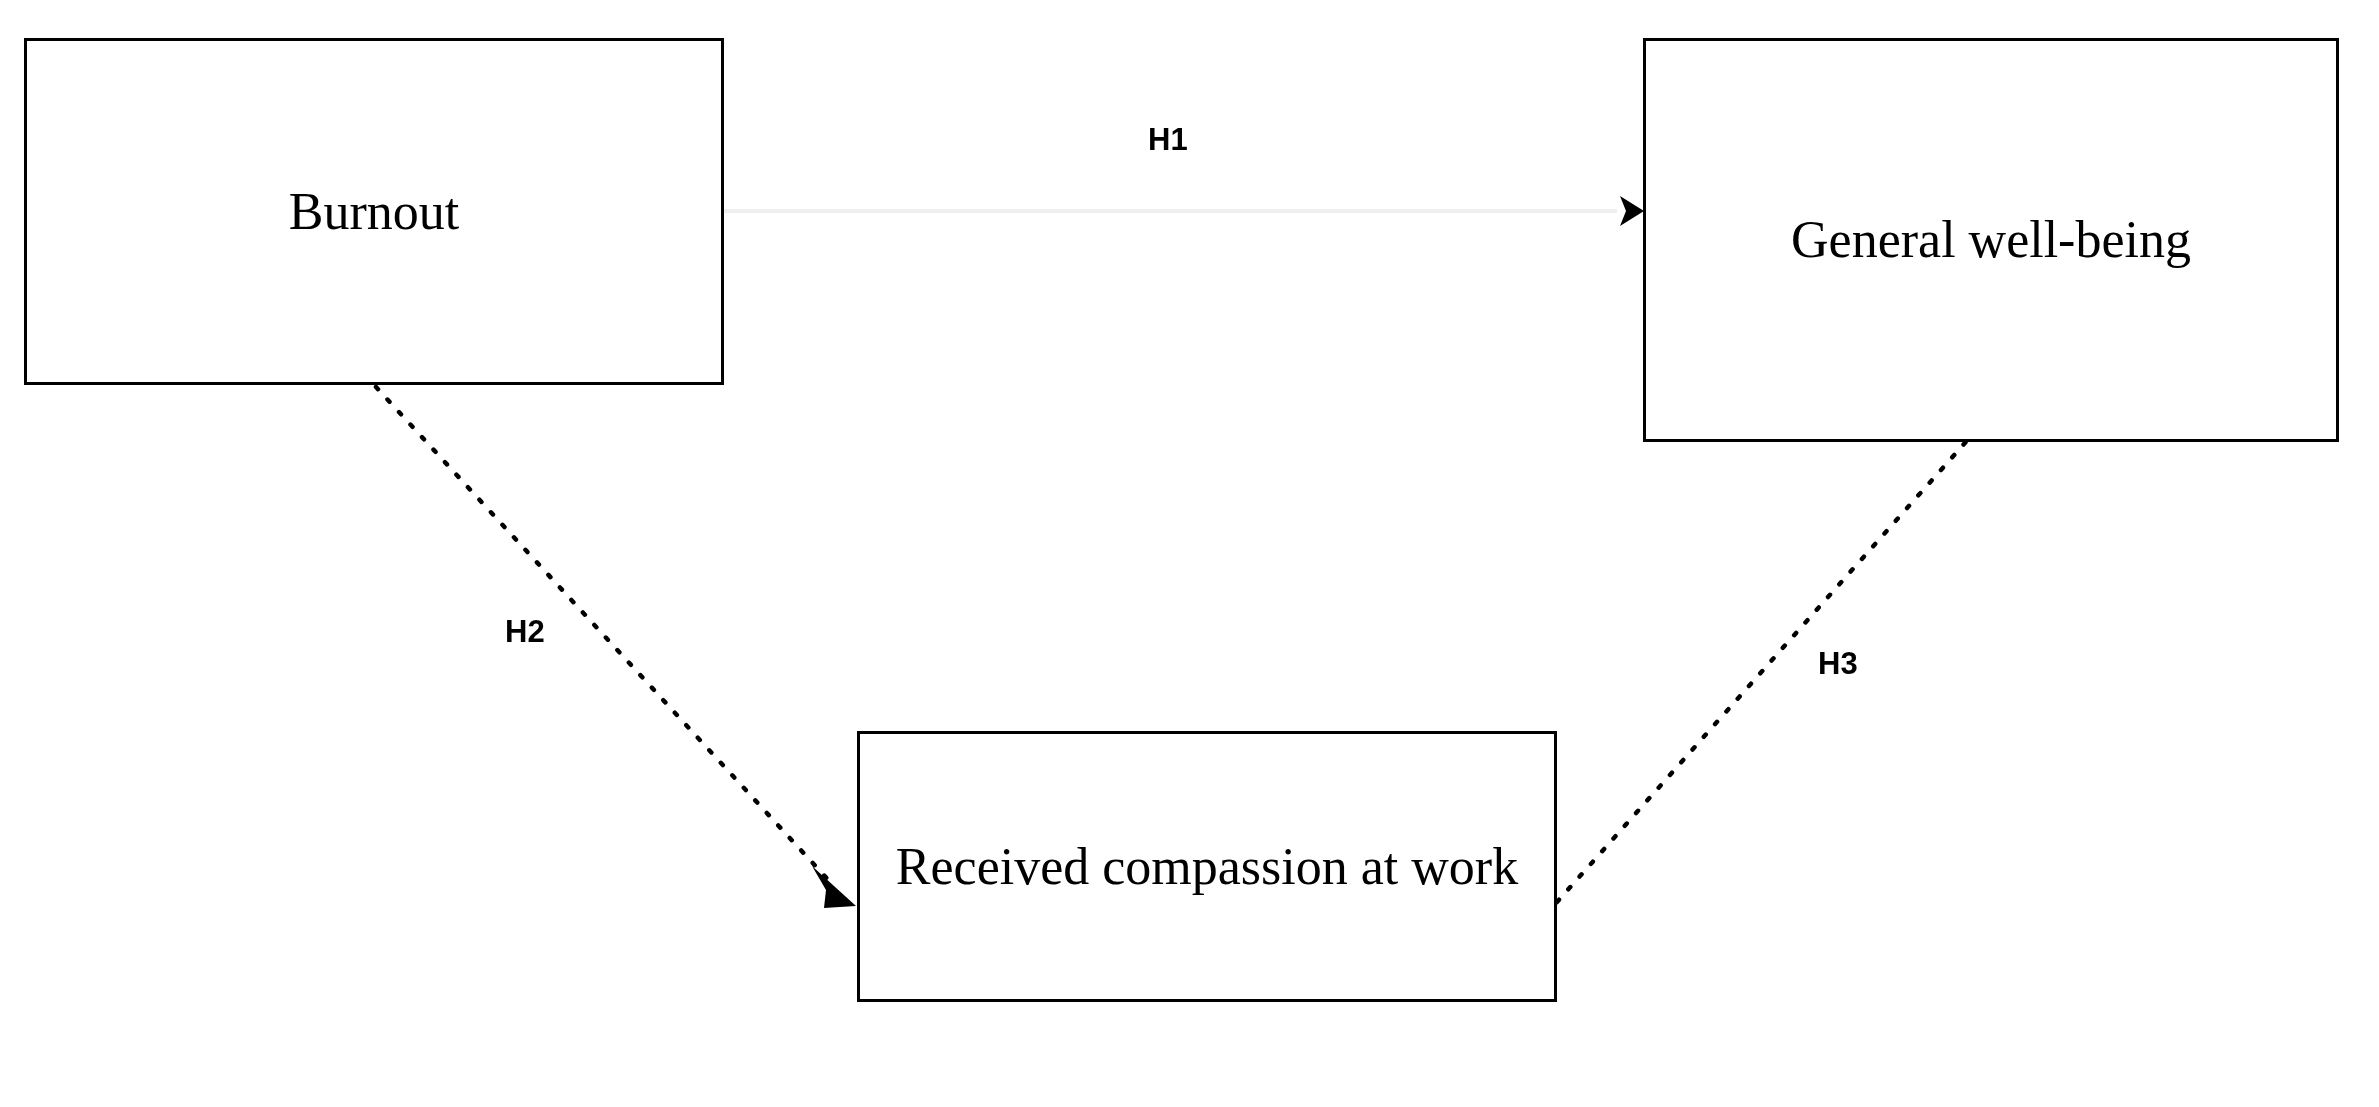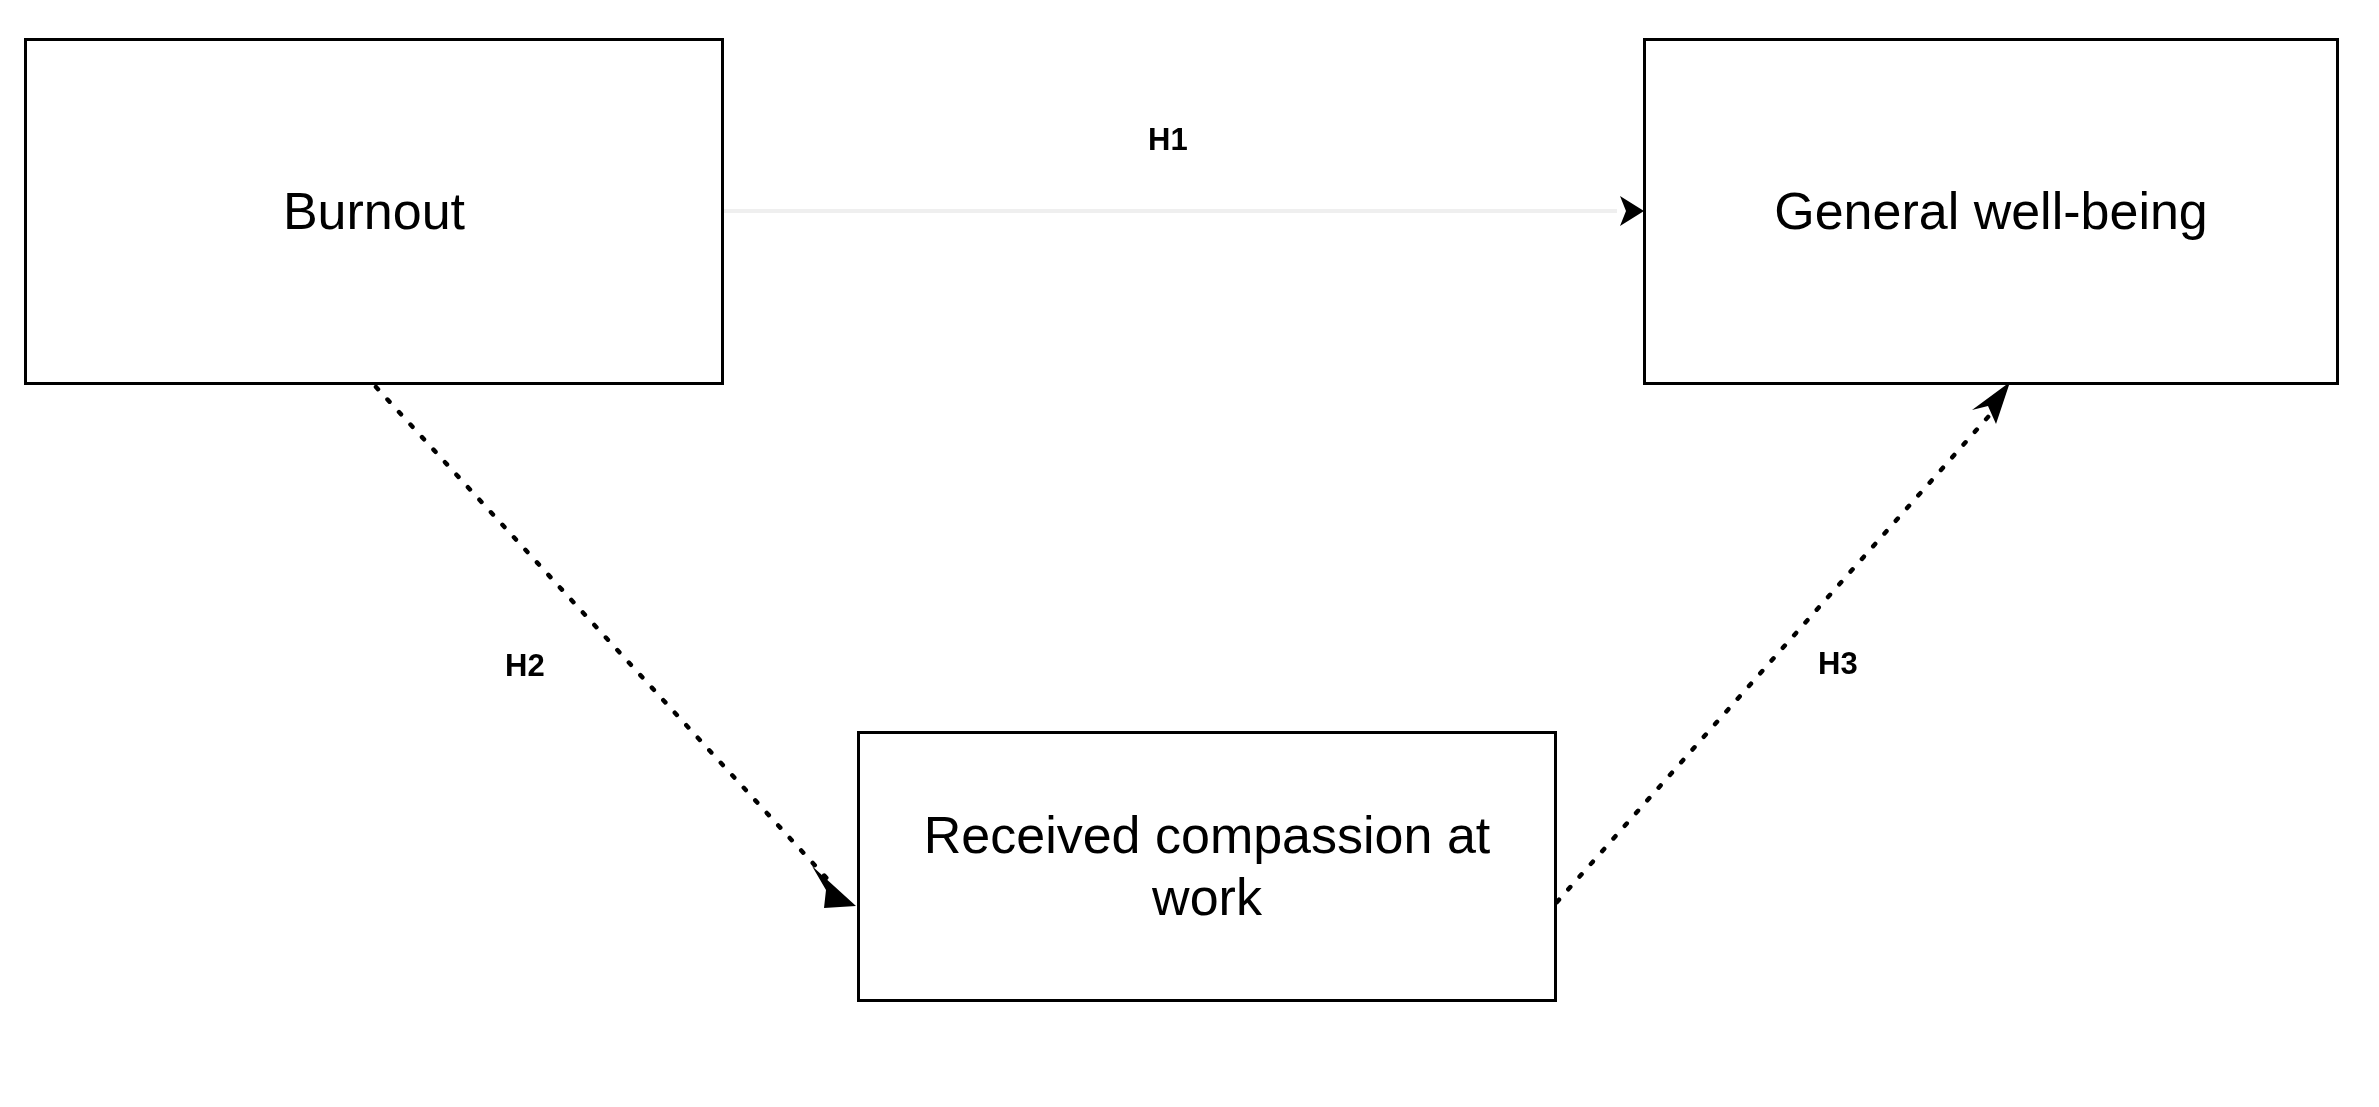--- a/index.html
+++ b/index.html
@@ -29,38 +29,38 @@
     position: absolute;
     box-sizing: border-box;
     background: #ffffff;
     border: 3px solid #000000;
     display: flex;
     align-items: center;
     justify-content: center;
     text-align: center;
   }
   .node-label {
-    font-family: Liberation Sans, sans-serif;
+    font-family: Liberation Serif, serif;
     font-size: 52px;
     line-height: 1.18;
     color: #000000;
     font-weight: 400;
     padding: 0 18px;
   }
   #node-burnout {
     left: 24px;
     top: 38px;
     width: 700px;
     height: 347px;
   }
   #node-wellbeing {
     left: 1643px;
     top: 38px;
     width: 696px;
-    height: 347px;
+    height: 404px;
   }
   #node-compassion {
     left: 857px;
     top: 731px;
     width: 700px;
     height: 271px;
   }
   .edge-label {
     position: absolute;
     font-family: "Liberation Sans", sans-serif;
@@ -69,21 +69,21 @@
     color: #000000;
     letter-spacing: 0px;
     white-space: nowrap;
   }
   #label-h1 {
     left: 1148px;
     top: 122px;
   }
   #label-h2 {
     left: 505px;
-    top: 648px;
+    top: 614px;
   }
   #label-h3 {
     left: 1818px;
     top: 614px;
     margin-top: 32px;
   }
 </style>
 </head>
 <body>
 

